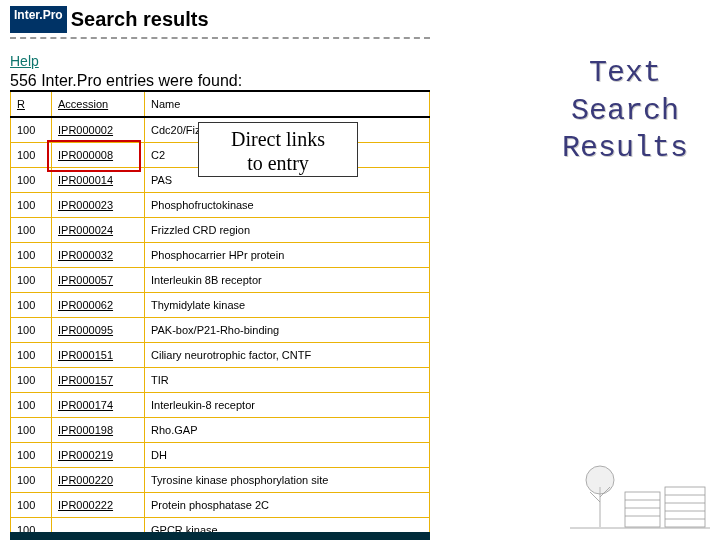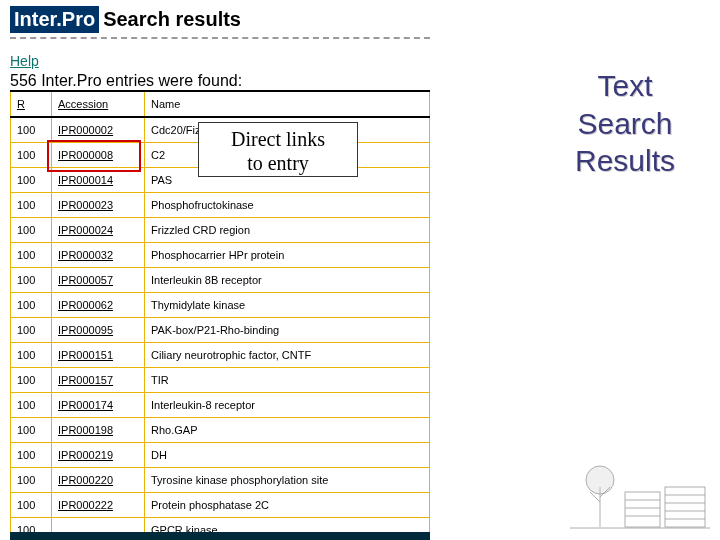--- a/index.html
+++ b/index.html
@@ -28,21 +28,21 @@
   .title-wrap {
     display: flex;
     align-items: stretch;
     border-bottom: 2px dashed #999;
     padding-bottom: 4px;
   }
   .title-box {
     background: #003366;
     color: #fff;
     font-weight: bold;
-    font-size: 20px;
+    font-size: 12px;
     padding: 2px 4px;
     display: inline-block;
   }
   .title-rest {
     font-weight: bold;
     font-size: 20px;
     padding: 2px 4px;
     display: inline-block;
     color: #000;
   }
@@ -112,27 +112,26 @@
     padding-top: 4px;
     box-sizing: border-box;
     line-height: 1.2;
   }
   
   .right-label {
     position: absolute;
     right: 30px;
     top: 55px;
     width: 130px;
-    font-family: Liberation Sans, sans-serif;
+    font-family: Liberation Mono, monospace;
     font-size: 30px;
     color: #3a3a7a;
     text-align: center;
     line-height: 1.25;
     text-shadow: 1px 1px 0 #ccc;
-    margin-top: 12px;
   }
   
   .illus {
     position: absolute;
     right: 10px;
     bottom: 8px;
     width: 140px;
     height: 80px;
   }
   

